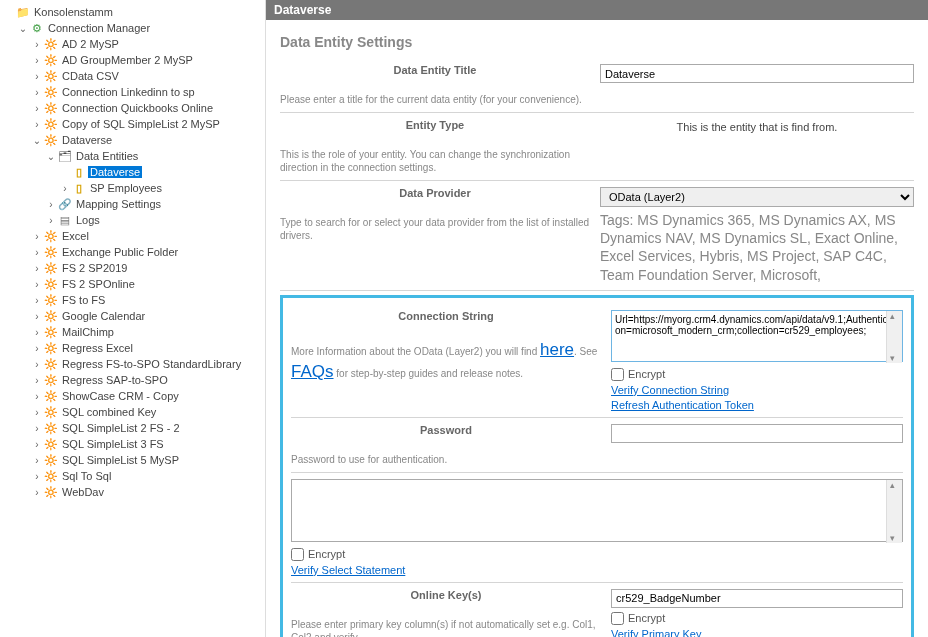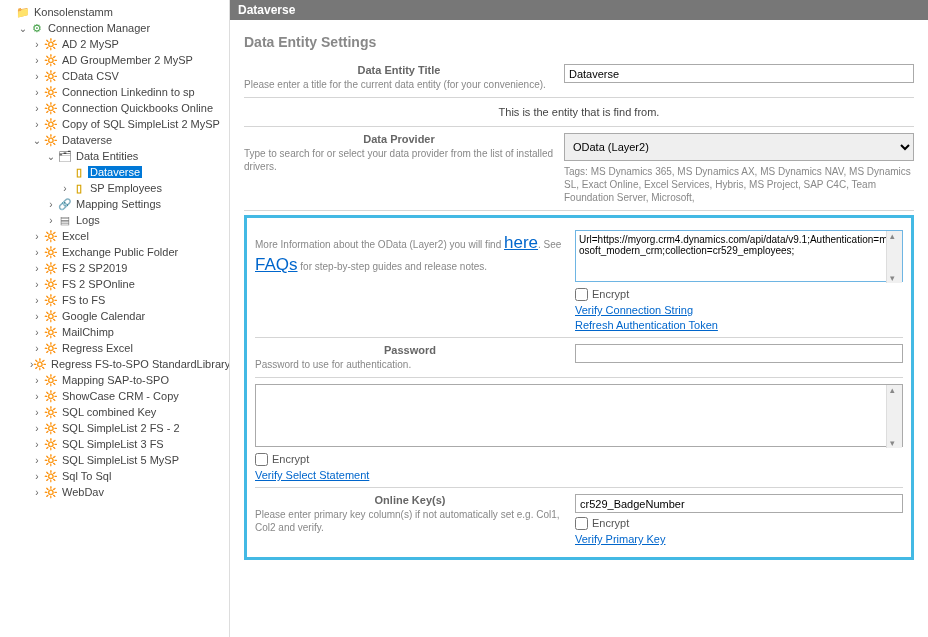--- a/index.html
+++ b/index.html
@@ -1,19 +1,19 @@
 <!DOCTYPE html>
 <html><head>
 <meta charset="utf-8">
 <style>
   * { box-sizing: border-box; font-family: "Segoe UI", Tahoma, Arial, sans-serif; }
   html, body { margin:0; padding:0; height:100%; }
   body { width:928px; height:637px; display:flex; font-size:11px; color:#444; background:#fff;}
   
-  .tree { width:230px; border-right:1px solid #ddd; overflow:auto; padding:4px 0 4px 2px; background:#fff;}
+  .tree { width:266px; border-right:1px solid #ddd; overflow:auto; padding:4px 0 4px 2px; background:#fff;}
   .tree-row { display:flex; align-items:center; height:16px; white-space:nowrap; padding:1px 0;}
   .tree-row.selected .label { background:#0078d7; color:#fff; padding:0 2px;}
   .exp { width:14px; text-align:center; color:#666; font-size:10px; cursor:pointer;}
   .exp.empty { visibility:hidden;}
   .ticon { width:14px; text-align:center; margin-right:2px;}
   .label { padding:0 2px;}
   .folder::before { content:"📁"; font-size:11px;}
   .gear::before { content:"⚙"; color:#43a047;}
   .bug::before { content:"🔆"; color:#43a047; font-size:11px;}
   .db::before  { content:"🗂"; font-size:11px;}
@@ -23,26 +23,26 @@
   
   .right { flex:1; display:flex; flex-direction:column; background:#fff; overflow:hidden;}
   .titlebar { background:#777; color:#fff; font-weight:bold; padding:3px 8px; font-size:12px;}
   .content { overflow:auto; padding:8px 14px 14px;}
   .section-head { font-size:14px; font-weight:600; color:#888; margin:6px 0 8px;}
   .row { display:flex; border-bottom:1px solid #d5d5d5; padding:6px 0;}
   .row.nobd { border-bottom:none;}
   .col-l { width:320px; padding-right:10px;}
   .col-r { flex:1;}
   .fld-title { font-weight:600; color:#666; font-size:11px;text-align:center;}
-  .fld-help  { color:#888; font-size:10px; margin-top:2px; line-height:1.3;}
+  .fld-help  { color:#888; font-size:10px; margin-top:17px; line-height:1.3;}
   .fld-help a { color:#0066cc; text-decoration:underline;}
   input[type=text] { width:100%; padding:2px 4px; font-size:11px; border:1px solid #aaa; height:19px;}
   .static-txt { font-size:11px; color:#444; padding:2px 0;}
-  select.combo { width:100%; padding:1px 4px; font-size:11px; border:1px solid #aaa; height:28px;}
-  .tags { color:#888; font-size:10px; margin-top:4px; line-height:1.3;}
+  select.combo { width:100%; padding:1px 4px; font-size:11px; border:1px solid #aaa; height:20px;}
+  .tags { color:#888; font-size:14px; margin-top:4px; line-height:1.3;}
   textarea { width:100%; font-size:10px; border:1px solid #6eb5e3; padding:3px; resize:none; font-family:inherit;}
   textarea.gray { border:1px solid #aaa;}
   .chk { display:flex; align-items:flex-start; font-size:11px; color:#555; margin-top:4px;}
   .chk input { margin:0 4px 0 0;}
   .linkset a { color:#0066cc; text-decoration:underline; font-size:11px; display:block; margin-top:3px;}
   .link-inline { color:#0066cc; text-decoration:underline; font-size:17px;}
   .highlight-box { border:3px solid #43b9e4; padding:6px 8px; margin-top:4px;}
   .ta-wrap { position:relative;}
   .ta-scroll { position:absolute; right:1px; top:1px; bottom:1px; width:16px; background:#f0f0f0; border-left:1px solid #ddd;}
   .ta-scroll::before{content:"▴"; position:absolute; top:0; left:3px; font-size:9px; color:#888;}
@@ -166,21 +166,21 @@
       <span class="label">Regress Excel</span>
     </div>
   <div class="tree-row" style="padding-left:28px">
       <span class="exp">›</span>
       <span class="ticon bug"></span>
       <span class="label">Regress FS-to-SPO StandardLibrary</span>
     </div>
   <div class="tree-row" style="padding-left:28px">
       <span class="exp">›</span>
       <span class="ticon bug"></span>
-      <span class="label">Mapping SAP-to-SPO</span>
+      <span class="label">Regress SAP-to-SPO</span>
     </div>
   <div class="tree-row" style="padding-left:28px">
       <span class="exp">›</span>
       <span class="ticon bug"></span>
       <span class="label">ShowCase CRM - Copy</span>
     </div>
   <div class="tree-row" style="padding-left:28px">
       <span class="exp">›</span>
       <span class="ticon bug"></span>
       <span class="label">SQL combined Key</span>
@@ -221,20 +221,24 @@
       <div class="col-l">
         <div class="fld-title">Data Entity Title</div>
         <div class="fld-help">Please enter a title for the current data entity (for your convenience).</div>
       </div>
       <div class="col-r">
         <input type="text" value="Dataverse" style="">
       </div>
     </div>
 
     <div class="row">
+      <div class="col-l">
+        <div class="fld-title">Entity Type</div>
+        <div class="fld-help">This is the role of your entity. You can change the synchronization direction in the connection settings.</div>
+      </div>
       <div class="col-r">
         <div class="static-txt" style="text-align:center">This is the entity that is find from.</div>
       </div>
     </div>
 
     <div class="row">
       <div class="col-l">
         <div class="fld-title">Data Provider</div>
         <div class="fld-help">Type to search for or select your data provider from the list of installed drivers.</div>
       </div>
@@ -243,20 +247,21 @@
           <option>OData (Layer2)</option>
         </select>
         <div class="tags">Tags: MS Dynamics 365, MS Dynamics AX, MS Dynamics NAV, MS Dynamics SL, Exact Online, Excel Services, Hybris, MS Project, SAP C4C, Team Foundation Server, Microsoft,</div>
       </div>
     </div>
 
     <div class="highlight-box">
 
       <div class="row">
         <div class="col-l">
+          <div class="fld-title">Connection String</div>
           <div class="fld-help">
             <span>More Information about the OData (Layer2) you will find </span><a href="#" class="link-inline">here</a><span>. See </span><a href="#" class="link-inline">FAQs</a><span> for step-by-step guides and release notes.</span>
           </div>
         </div>
         <div class="col-r">
           <div class="ta-wrap">
             <textarea rows="4" style="">Url=https://myorg.crm4.dynamics.com/api/data/v9.1;Authentication=microsoft_modern_crm;collection=cr529_employees;</textarea>
             <div class="ta-scroll"></div>
           </div>
           <label class="chk">

